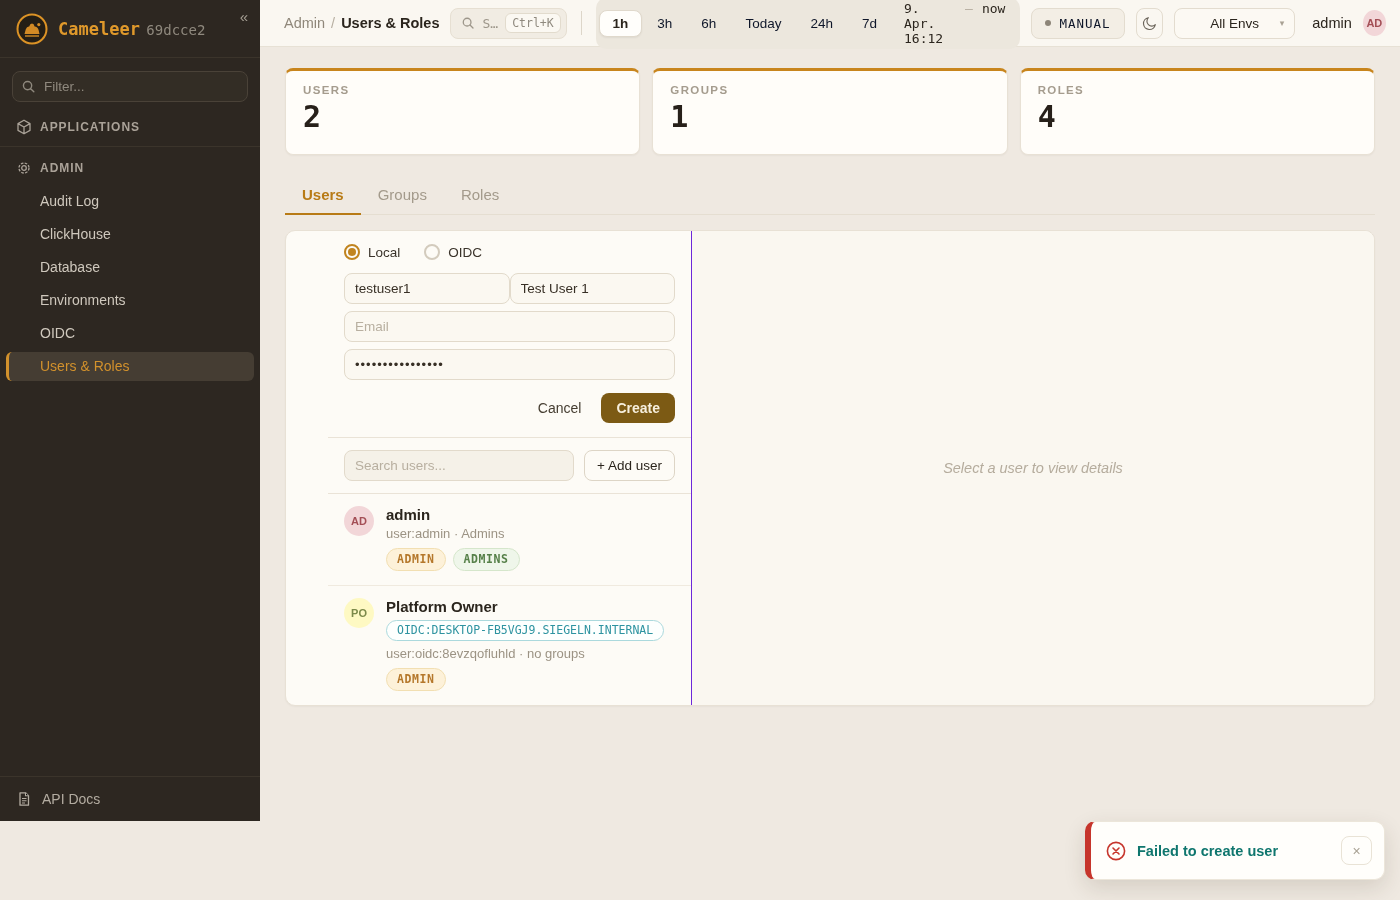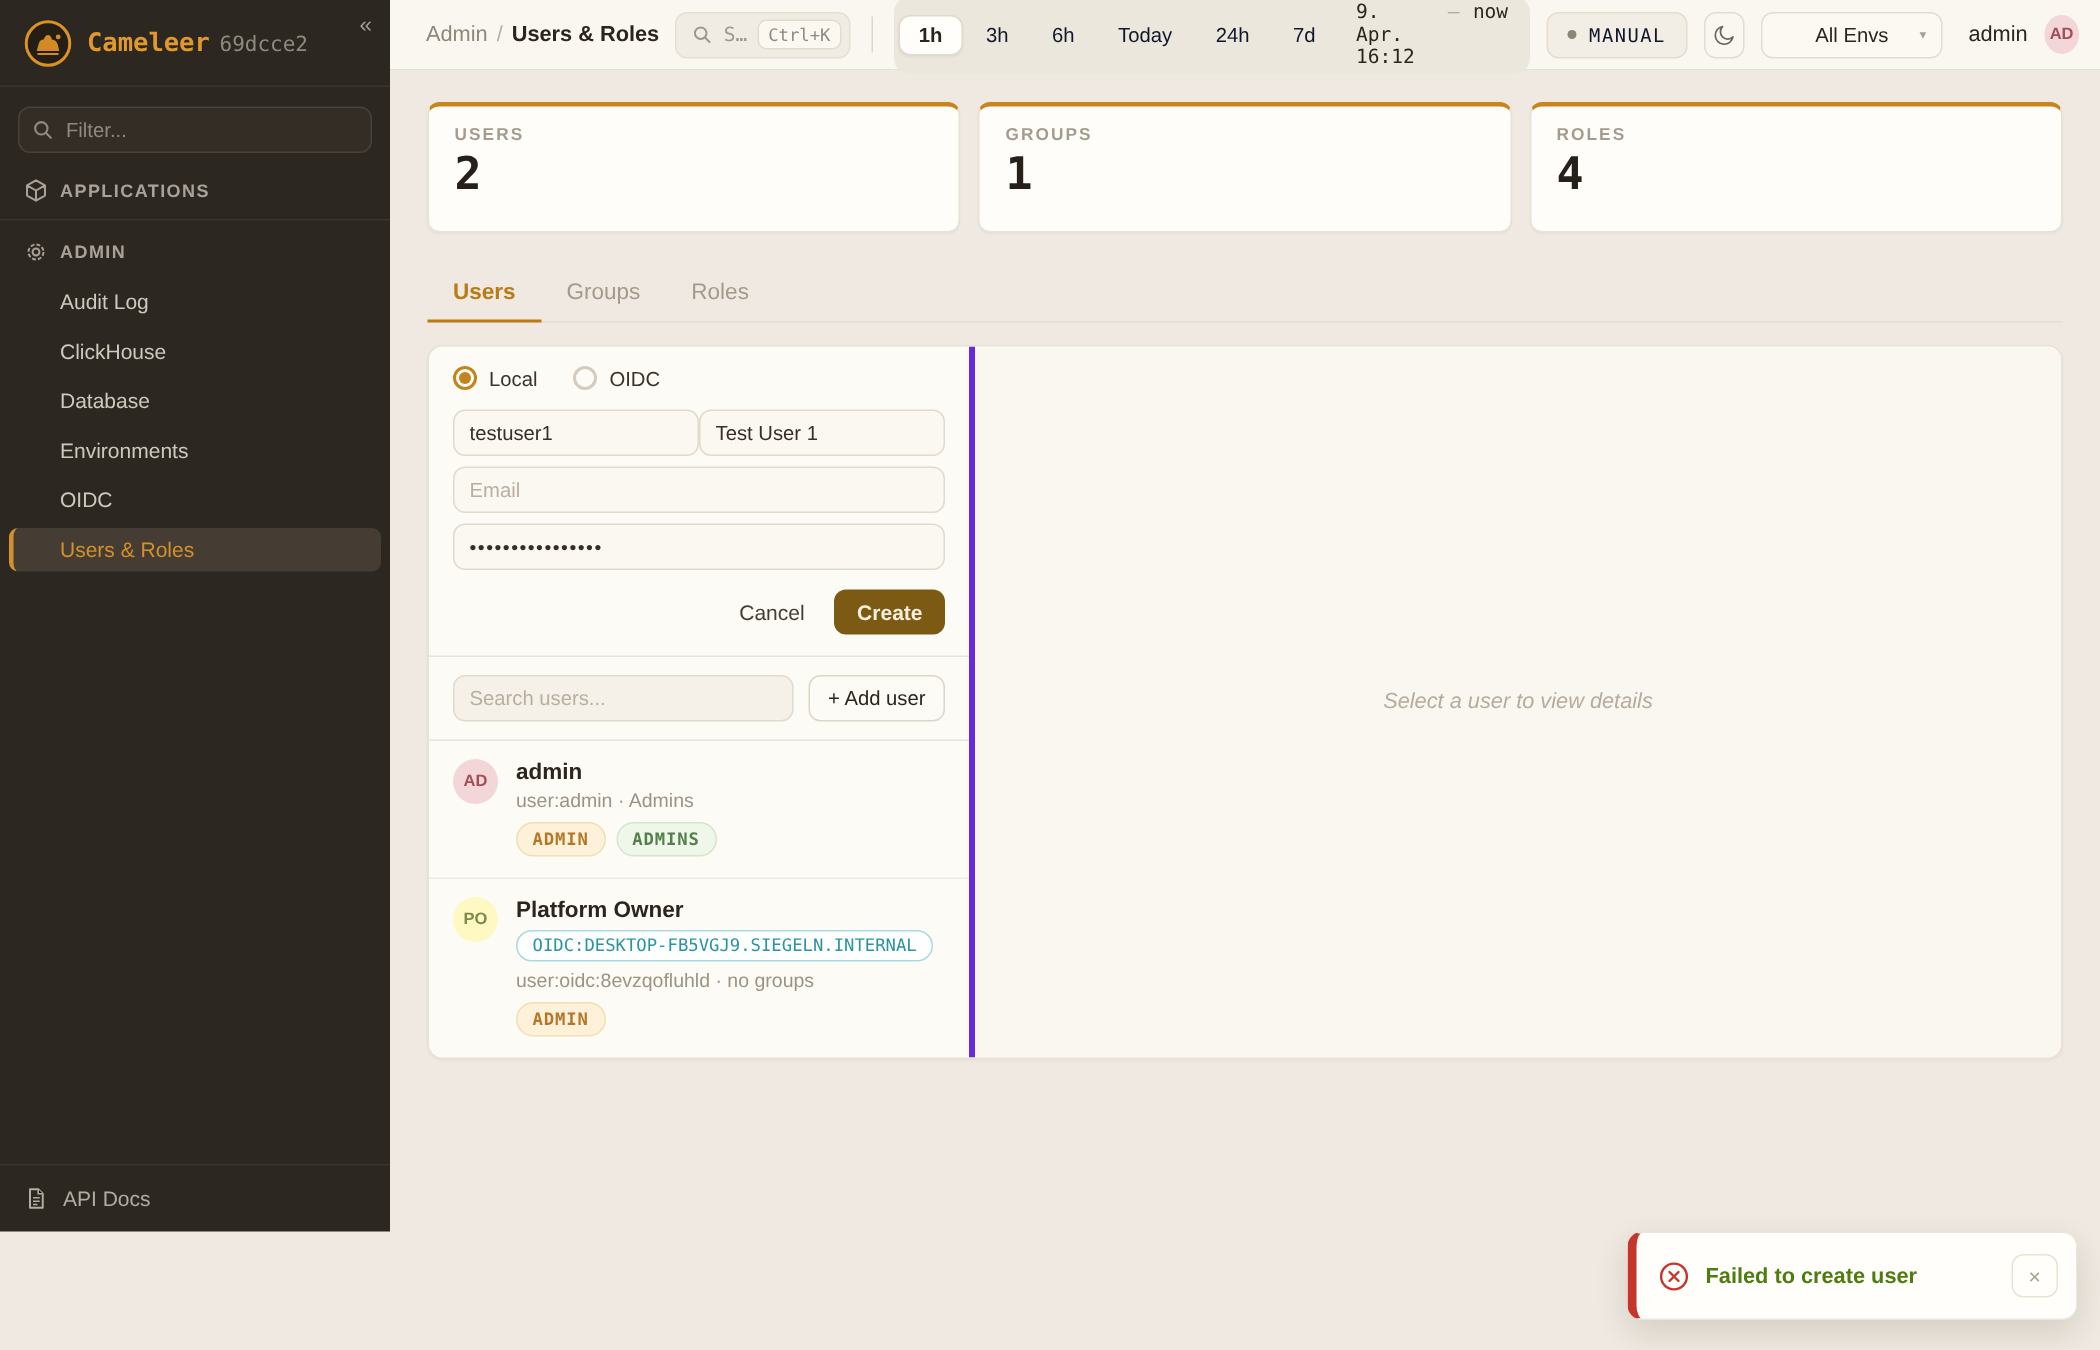--- a/index.html
+++ b/index.html
@@ -107,21 +107,21 @@
   .stat-value { font-family:"DejaVu Sans Mono", monospace; font-weight:bold; font-size:30px; color:#27201a; margin-top:4px; line-height:1.1; }
 
   .tabs { margin-top:22px; border-bottom:1px solid #e5ded1; display:flex; }
   .tab { padding:9px 17px 10px; font-size:15px; color:#a39a8b; cursor:pointer; }
   .tab.active { color:#b87b16; font-weight:600; border-bottom:2px solid #b87b16; margin-bottom:-1px; }
 
   .panel {
     margin-top:15px; display:flex; background:#fdfbf6; border:1px solid #e8e1d5; border-radius:10px;
     min-height:433px; box-shadow:0 1px 2px rgba(0,0,0,.04); overflow:hidden;
   }
-  .panel-left { width:364px; min-width:364px; border-right:4px solid #6d28d9; display:flex; flex-direction:column; }
+  .panel-left { width:364px; min-width:364px; border-right:1px solid #6d28d9; display:flex; flex-direction:column;margin-left:42px; }
   .form-section { padding:13px 16px 14px; border-bottom:1px solid #eae3d7; }
   .radio-row { display:flex; gap:24px; align-items:center; margin-bottom:13px; }
   .radio-opt { display:flex; align-items:center; gap:8px; font-size:13.5px; color:#3a332a; cursor:pointer; }
   .radio-circle { width:16px; height:16px; border-radius:50%; border:2px solid #d3cbbd; background:#fdfbf6; display:flex; align-items:center; justify-content:center; }
   .radio-circle.sel { border-color:#c1841f; }
   .radio-circle.sel::after { content:""; width:8px; height:8px; border-radius:50%; background:#c1841f; }
   .f-input {
     width:100%; height:31px; background:#fbf8f1; border:1px solid #e2dacb; border-radius:8px;
     padding:0 10px; font-size:13.5px; color:#372f25; outline:none; font-family:inherit;
   }
@@ -161,21 +161,21 @@
   .panel-right { flex:1; display:flex; align-items:center; justify-content:center; background:#faf7f0; }
   .empty-msg { font-style:italic; font-size:14.5px; color:#b5ac9d; }
 
   
   .toast {
     position:absolute; right:15px; bottom:20px; width:300px; background:#fffefb;
     border:1px solid #ece6da; border-left:6px solid #c6352c; border-radius:10px;
     box-shadow:0 8px 22px rgba(60,40,20,.14); padding:14px 12px 14px 15px;
     display:flex; align-items:center; gap:11px;
   }
-  .toast-msg { flex:1; font-size:14.5px; font-weight:600; color:#4d7c0f; }
+  .toast-msg { flex:1; font-size:14.5px; font-weight:600; color:#0f766e; }
   .toast-close {
     width:31px; height:29px; border:1px solid #e9e3d6; border-radius:8px; background:#fffefb;
     color:#a9a294; font-size:14px; display:flex; align-items:center; justify-content:center; cursor:pointer;
   }
 </style>
 </head>
 <body>
 
 <nav class="sidebar">
   <div class="side-logo">

